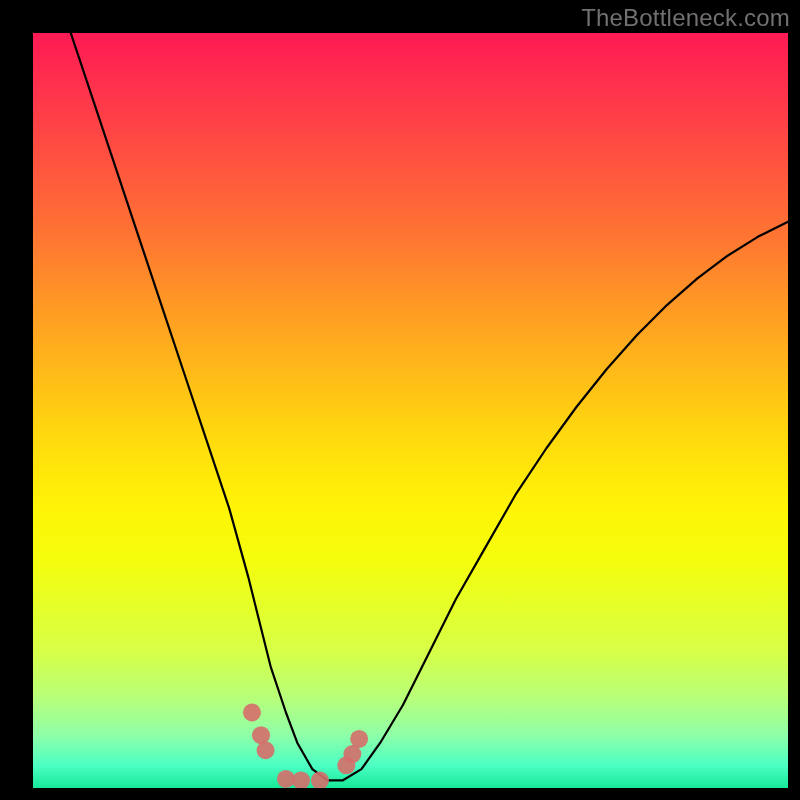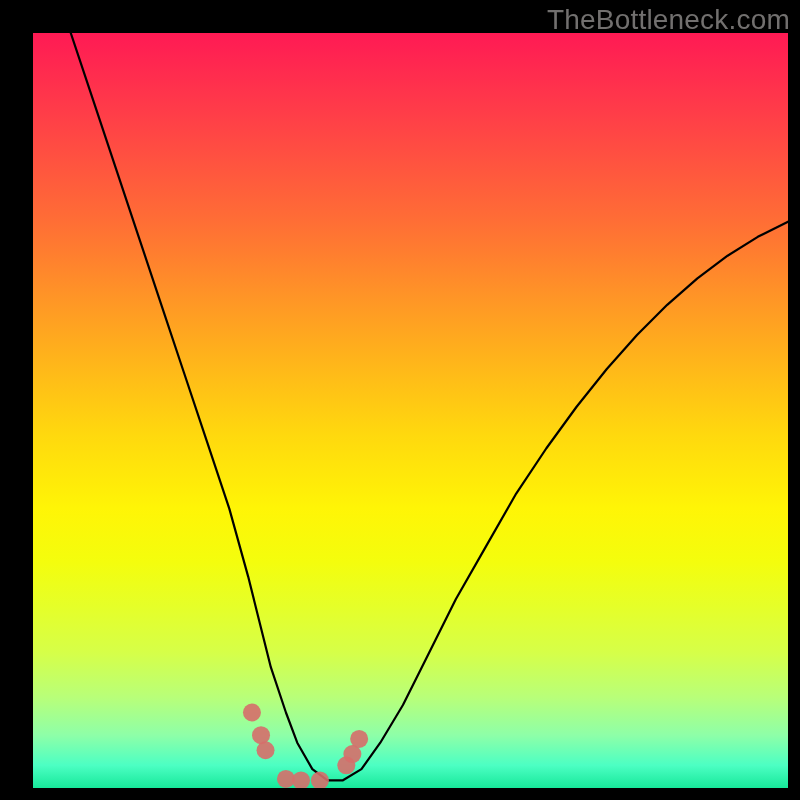--- a/index.html
+++ b/index.html
@@ -38,21 +38,21 @@
       #8effa8 93%,
       #4cffc3 97%,
       #17e89a 100%
     );
   }
   .watermark {
     position: absolute;
     top: 4px;
     right: 10px;
     font-family: Arial, Helvetica, sans-serif;
-    font-size: 28px;
+    font-size: 24px;
     color: #72706f;
     letter-spacing: 0.2px;
     font-weight: 500;
   }
   svg.curve {
     position: absolute;
     left: 0;
     top: 0;
     width: 755px;
     height: 755px;

